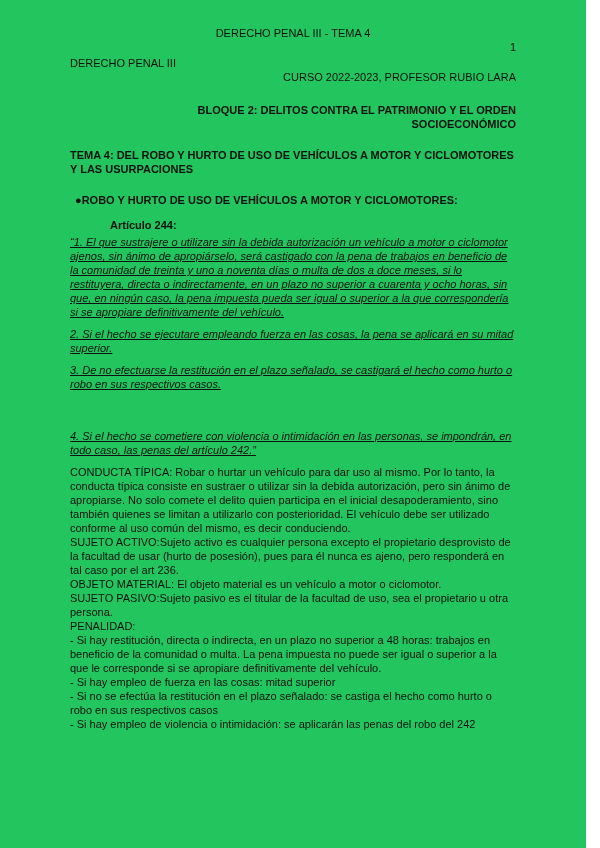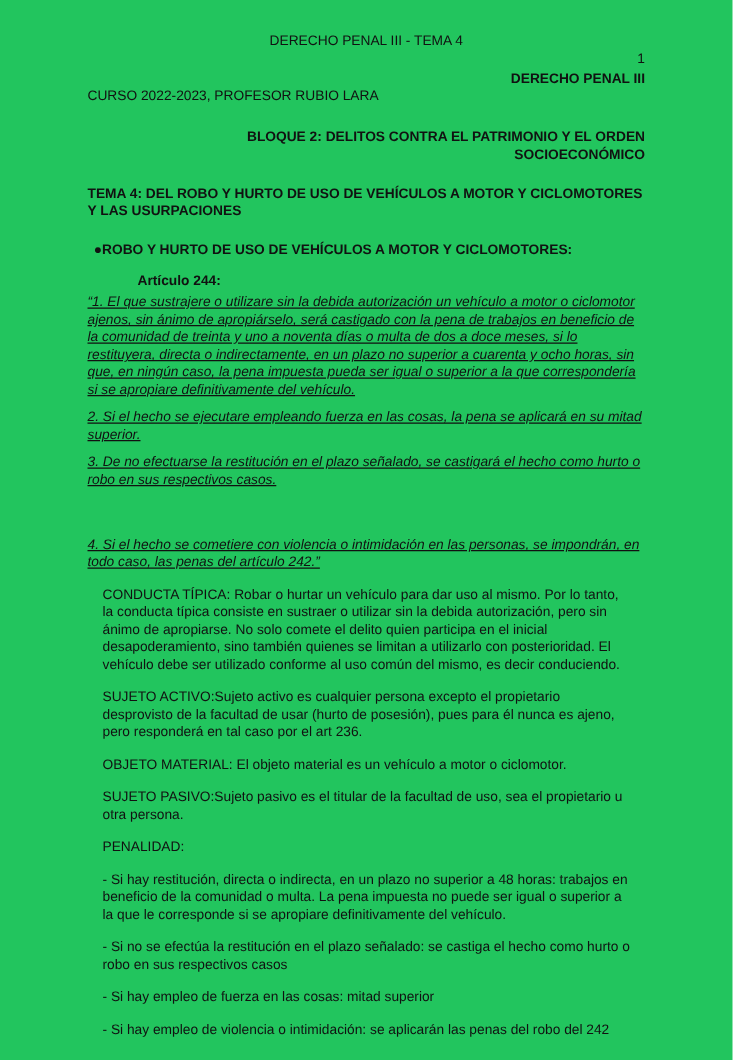--- a/index.html
+++ b/index.html
@@ -22,26 +22,26 @@
   }
   .running-title {
     text-align: center;
     margin: 0;
   }
   .page-number {
     text-align: right;
     margin: 0;
   }
   .doc-title {
-    text-align: right;
-    font-weight: bold;
+    text-align: left;
+    font-weight: normal;
     margin: 2px 0 0 0;
   }
   .doc-subtitle {
-    text-align: left;
+    text-align: right;
     margin: 0;
   }
   .h-bloque {
     font-weight: bold;
     margin: 19px 0 17px 40px;
     max-width: 420px;
     text-align: right;
   }
   .h-tema {
     font-weight: bold;
@@ -60,21 +60,21 @@
     text-decoration: underline;
   }
   .quote p {
     font-style: italic;
     margin: 0 0 8px 0;
   }
   .quote p.gap-before {
     margin-top: 38px;
   }
   .body-text p {
-    margin: 12px;
+    margin: 0;
   }
 </style>
 </head>
 <body>
 
 <div class="page">
 
   <p class="running-title">DERECHO PENAL III - TEMA 4</p>
   <p class="page-number">1</p>
 
@@ -93,18 +93,18 @@
     <p class="gap-before">4. Si el hecho se cometiere con violencia o intimidación en las personas, se impondrán, en todo caso, las penas del artículo 242.”</p>
   </div>
 
   <div class="body-text">
     <p>CONDUCTA TÍPICA: Robar o hurtar un vehículo para dar uso al mismo. Por lo tanto, la conducta típica consiste en sustraer o utilizar sin la debida autorización, pero sin ánimo de apropiarse. No solo comete el delito quien participa en el inicial desapoderamiento, sino también quienes se limitan a utilizarlo con posterioridad. El vehículo debe ser utilizado conforme al uso común del mismo, es decir conduciendo.</p>
     <p>SUJETO ACTIVO:Sujeto activo es cualquier persona excepto el propietario desprovisto de la facultad de usar (hurto de posesión), pues para él nunca es ajeno, pero responderá en tal caso por el art 236.</p>
     <p>OBJETO MATERIAL: El objeto material es un vehículo a motor o ciclomotor.</p>
     <p>SUJETO PASIVO:Sujeto pasivo es el titular de la facultad de uso, sea el propietario u otra persona.</p>
     <p>PENALIDAD:</p>
     <p>- Si hay restitución, directa o indirecta, en un plazo no superior a 48 horas: trabajos en beneficio de la comunidad o multa. La pena impuesta no puede ser igual o superior a la que le corresponde si se apropiare definitivamente del vehículo.</p>
+    <p>- Si hay empleo de fuerza en las cosas: mitad superior</p>
     <p>- Si no se efectúa la restitución en el plazo señalado: se castiga el hecho como hurto o robo en sus respectivos casos</p>
-    <p>- Si hay empleo de fuerza en las cosas: mitad superior</p>
     <p>- Si hay empleo de violencia o intimidación: se aplicarán las penas del robo del 242</p>
   </div>
 
 </div>
 
 </body></html>

